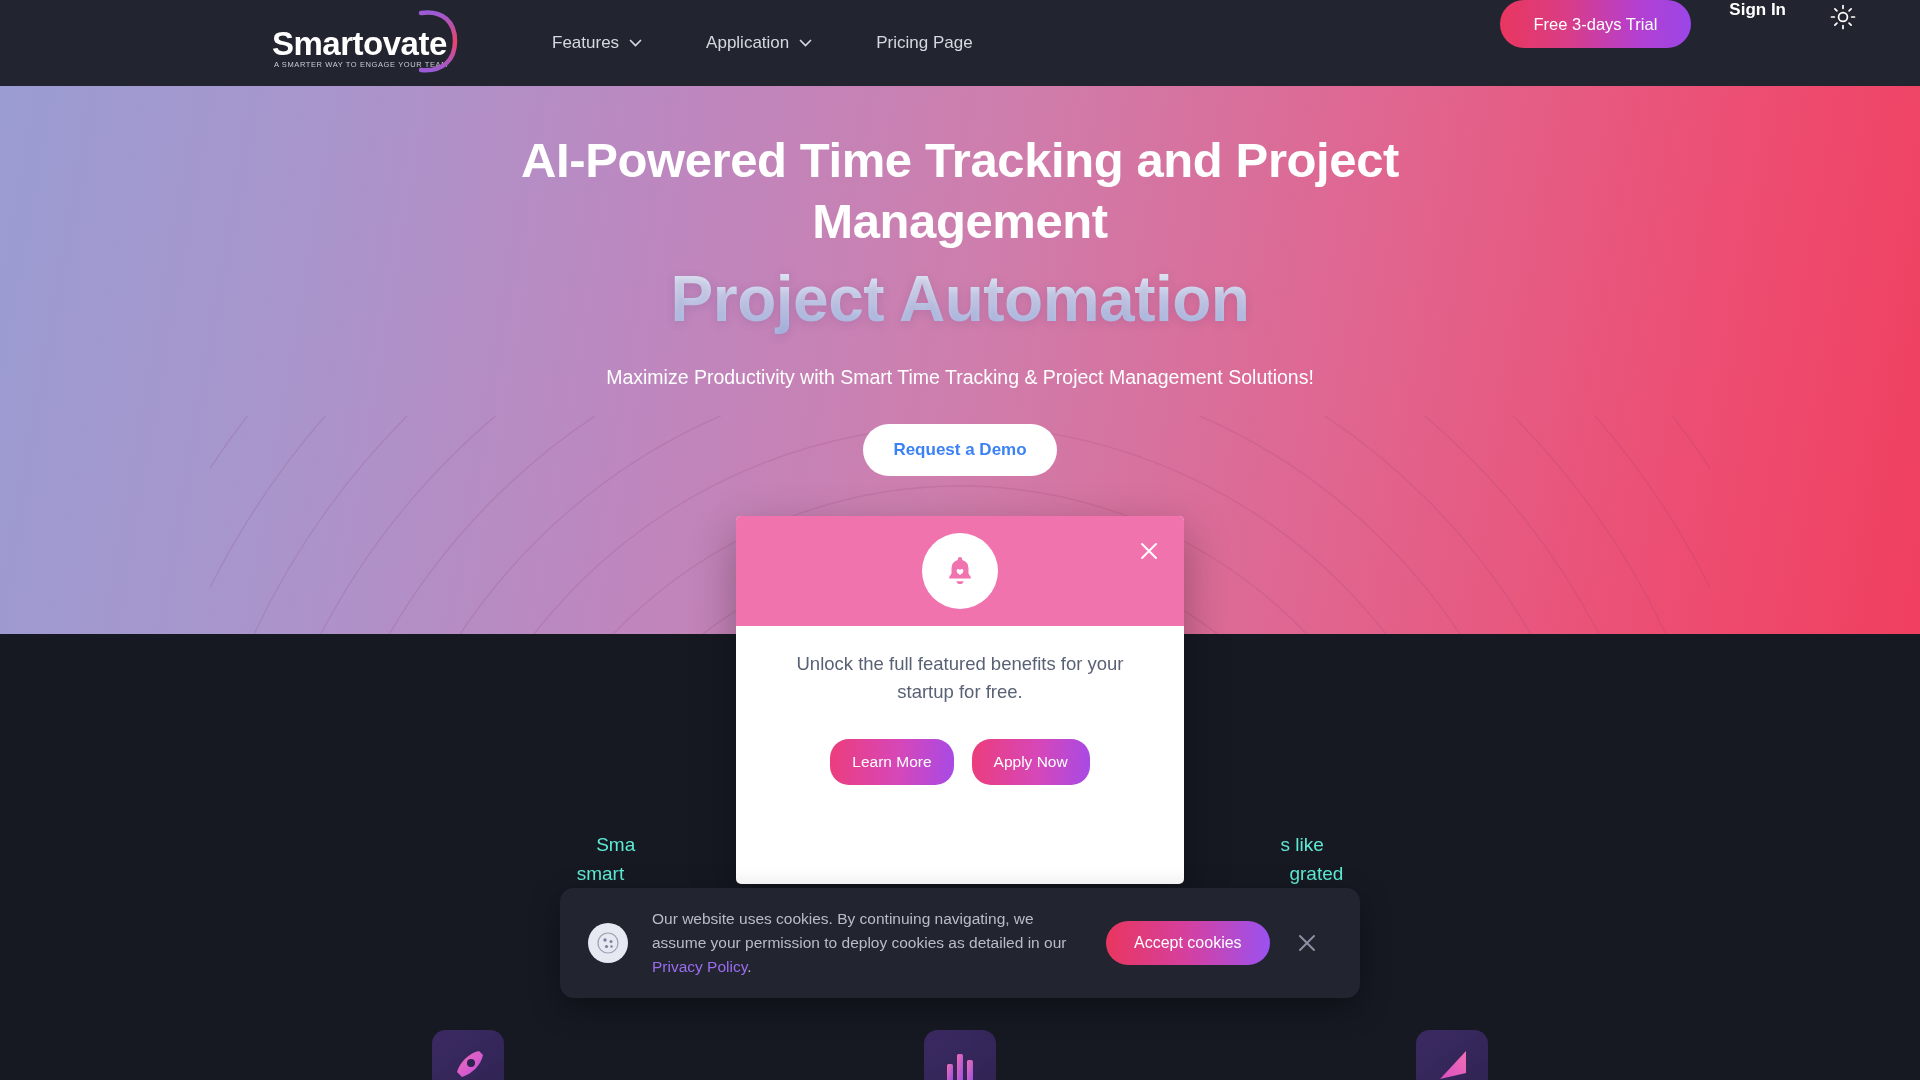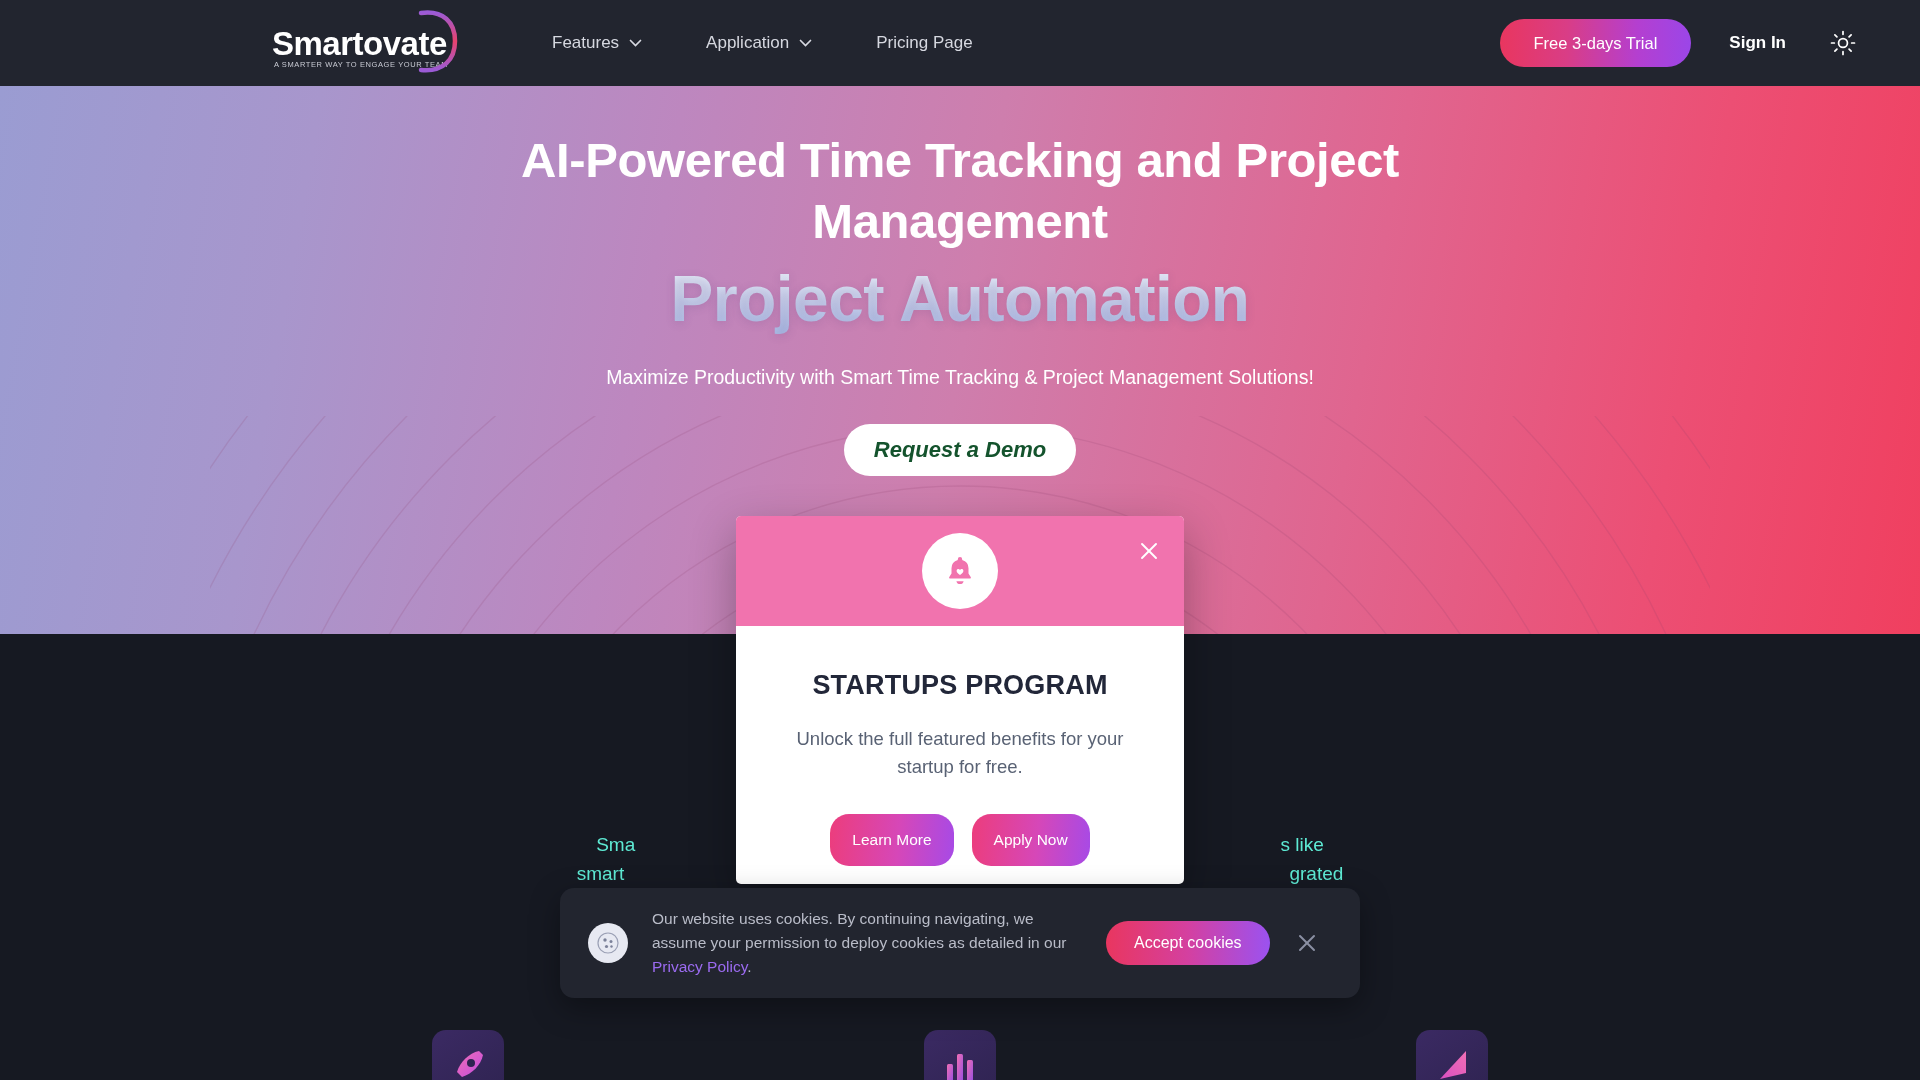--- a/index.html
+++ b/index.html
@@ -28,21 +28,21 @@
   }
   .logo-swoosh { position:absolute; left:139px; top:-4px; }
 
   .nav { position:absolute; left:520px; top:0; height:86px; display:flex; align-items:center; gap:0; }
   .nav-item {
     display:flex; align-items:center; gap:10px;
     color:#d6d8e0; font-size:17px; padding:0 32px; height:86px; cursor:pointer;
   }
   .chev { width:13px; height:8px; display:block; }
 
-  .hdr-right { position:absolute; right:60px; top:0; height:86px; display:flex; align-items:center; gap:0; }
+  .hdr-right { position:absolute; right:60px; top:0; height:86px; display:flex; align-items:flex-start; gap:0; }
   .trial-btn {
     height:48px; padding:0 34px; border-radius:26px; border:none;
     background:linear-gradient(90deg,#e9365f 0%,#d93d86 35%,#b43fd0 72%,#9b46e8 100%);
     color:#fff; font-size:16.5px; font-weight:500; cursor:pointer;
     display:flex; align-items:center; font-family:inherit;
   }
   .signin { color:#ffffff; font-size:17px; font-weight:700; margin-left:38px; cursor:pointer; }
   .sun-btn { margin-left:40px; width:34px; height:34px; display:flex; align-items:center; justify-content:center; cursor:pointer; }
 
   
@@ -60,22 +60,22 @@
   }
   .hero-h2 {
     margin-top:10px; font-size:64px; font-weight:700; letter-spacing:-0.5px;
     background:linear-gradient(180deg,#eef3fb 0%,#cfd8f0 45%,#a9bbe6 100%);
     -webkit-background-clip:text; background-clip:text; color:transparent;
     text-shadow:0 2px 10px rgba(90,60,120,.18);
   }
   .hero-sub { margin-top:30px; font-size:19.5px; color:#ffffff; font-weight:400; }
   .demo-btn {
     margin-top:35px; height:52px; padding:0 30px; border-radius:27px; border:none;
-    background:#ffffff; color:#14532d; font-size:22px; font-weight:600;
-    font-family:inherit; cursor:pointer;font-style:italic;
+    background:#ffffff; color:#3b82f6; font-size:17px; font-weight:600;
+    font-family:inherit; cursor:pointer;
   }
 
   
   .dark-body { position:absolute; top:634px; left:0; width:1920px; height:446px; background:#161922; }
   .body-copy {
     position:absolute; top:196px; left:50%; transform:translateX(-50%);
     width:1060px; text-align:center; color:#5eead4;
     font-size:19px; line-height:29px;
   }
   .cards { position:absolute; top:1030px; left:0; width:1920px; display:flex; justify-content:center; gap:420px; }
@@ -107,21 +107,21 @@
   .modal-title {
     margin-top:44px; text-align:center; font-size:27px; font-weight:700;
     color:#222739; letter-spacing:0.2px;
   }
   .modal-desc {
     margin-top:24px; text-align:center; font-size:18.5px; line-height:28px;
     color:#596274; padding:0 46px;
   }
   .modal-actions { margin-top:33px; display:flex; justify-content:center; gap:18px; }
   .m-btn {
-    height:52px; padding:0 22px; border-radius:19px; border:none; cursor:pointer;
+    height:46px; padding:0 22px; border-radius:19px; border:none; cursor:pointer;
     color:#ffffff; font-size:15.5px; font-family:inherit;
     background:linear-gradient(95deg,#ec3d7c 0%,#d647b8 55%,#a74ae6 100%);
     display:flex; align-items:center;
   }
 
   
   .cookie {
     position:absolute; left:560px; top:888px; width:800px; height:110px;
     background:#22252F; border-radius:14px; z-index:70;
     display:flex; align-items:center; padding:0 26px 0 28px;
@@ -292,21 +292,20 @@
             <path d="M14.4 28.2 a3.7 3.7 0 0 0 7.2 0 Z" fill="#F173AE"></path>
           </svg>
         </div>
         <span class="modal-close">
           <svg width="22" height="22" viewBox="0 0 22 22">
             <line x1="4" y1="4" x2="18" y2="18" stroke="#ffffff" stroke-width="1.9" stroke-linecap="round"></line>
             <line x1="18" y1="4" x2="4" y2="18" stroke="#ffffff" stroke-width="1.9" stroke-linecap="round"></line>
           </svg>
         </span>
       </div>
-      <div class="modal-title">STARTUPS PROGRAM</div>
       <div class="modal-desc">Unlock the full featured benefits for your startup for free.</div>
       <div class="modal-actions">
         <button class="m-btn">Learn More</button>
         <button class="m-btn">Apply Now</button>
       </div>
     </div>
   </div>
 
   <div class="cookie">
     <span class="cookie-icon">

